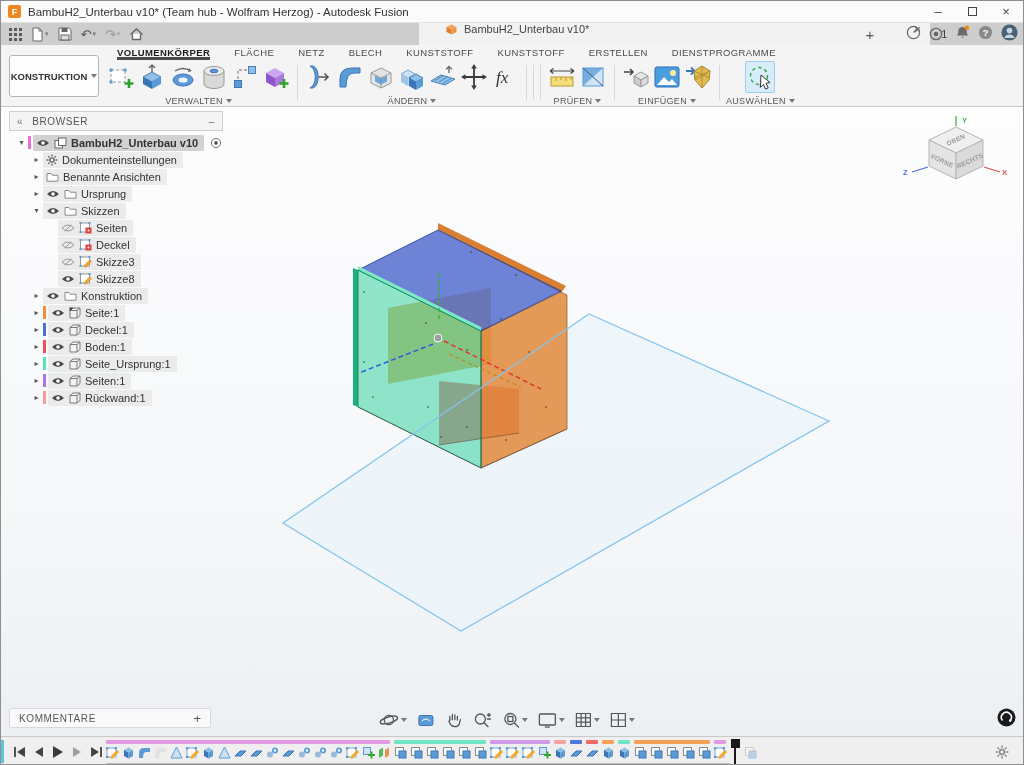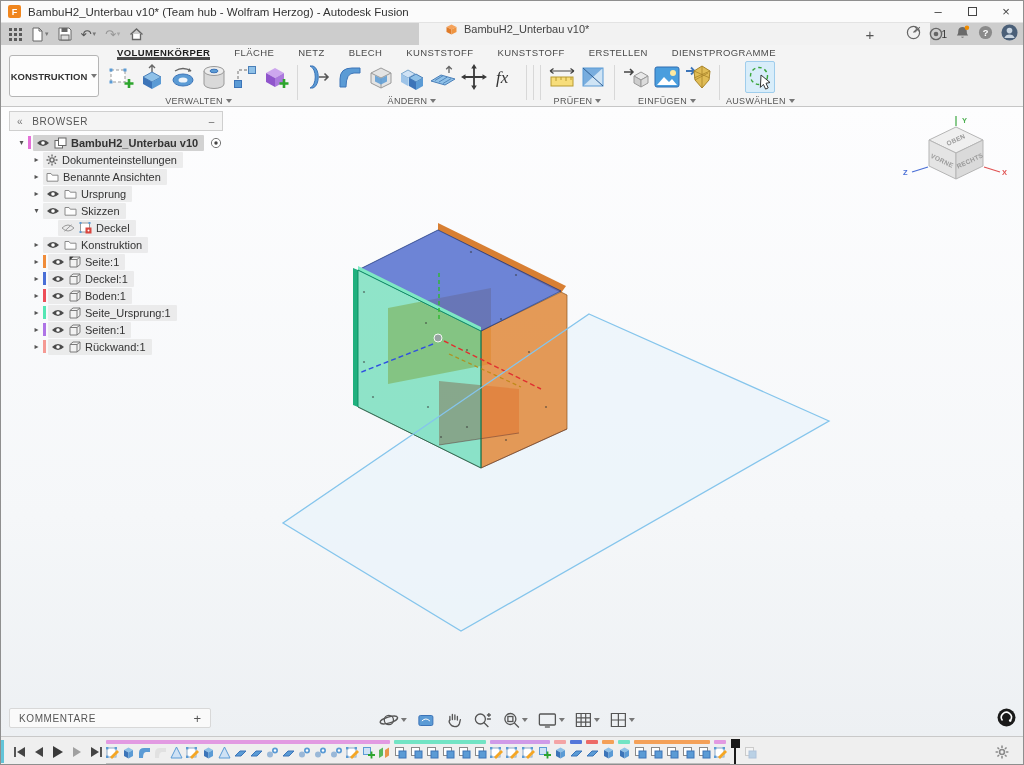--- a/index.html
+++ b/index.html
@@ -582,21 +582,85 @@
               <span class="ticn">
                 <svg width="13" height="13" viewBox="0 0 13 13">
                   <rect x="1.5" y="2" width="9" height="9" fill="#fff" stroke="#999"></rect>
                   <rect x="0.5" y="1" width="2" height="2" fill="#5b9bd5"></rect>
                   <rect x="9.5" y="1" width="2" height="2" fill="#5b9bd5"></rect>
                   <rect x="0.5" y="10" width="2" height="2" fill="#5b9bd5"></rect>
                   <rect x="6.5" y="6.5" width="6" height="6" fill="#d9453e"></rect>
                   <circle cx="9.5" cy="9.5" r="1" fill="#fff"></circle>
                 </svg>
               </span>
+              <span class="tlabel">Seiten</span>
+            </span>
+          </div>
+          <div class="trow" style="padding-left: 36px;">
+            <span class="exp"></span>
+            <span class="pill">
+              <span class="ticn">
+                <svg width="14" height="10" viewBox="0 0 14 10">
+                  <path d="M1 5Q7 -1 13 5Q7 11 1 5Z" fill="none" stroke="#9a9a9a"></path>
+                  <path d="M3.5 8.2L10.5 1.8" stroke="#9a9a9a"></path>
+                </svg>
+              </span>
+              <span class="ticn">
+                <svg width="13" height="13" viewBox="0 0 13 13">
+                  <rect x="1.5" y="2" width="9" height="9" fill="#fff" stroke="#999"></rect>
+                  <rect x="0.5" y="1" width="2" height="2" fill="#5b9bd5"></rect>
+                  <rect x="9.5" y="1" width="2" height="2" fill="#5b9bd5"></rect>
+                  <rect x="0.5" y="10" width="2" height="2" fill="#5b9bd5"></rect>
+                  <rect x="6.5" y="6.5" width="6" height="6" fill="#d9453e"></rect>
+                  <circle cx="9.5" cy="9.5" r="1" fill="#fff"></circle>
+                </svg>
+              </span>
               <span class="tlabel">Deckel</span>
+            </span>
+          </div>
+          <div class="trow" style="padding-left: 36px;">
+            <span class="exp"></span>
+            <span class="pill">
+              <span class="ticn">
+                <svg width="14" height="10" viewBox="0 0 14 10">
+                  <path d="M1 5Q7 -1 13 5Q7 11 1 5Z" fill="none" stroke="#9a9a9a"></path>
+                  <path d="M3.5 8.2L10.5 1.8" stroke="#9a9a9a"></path>
+                </svg>
+              </span>
+              <span class="ticn">
+                <svg width="13" height="13" viewBox="0 0 13 13">
+                  <rect x="1.5" y="2" width="9" height="9" fill="#fff" stroke="#999"></rect>
+                  <rect x="0.5" y="1" width="2" height="2" fill="#5b9bd5"></rect>
+                  <rect x="9.5" y="1" width="2" height="2" fill="#5b9bd5"></rect>
+                  <rect x="0.5" y="10" width="2" height="2" fill="#5b9bd5"></rect>
+                  <path d="M6.5 12.5L12.5 6.5L10.8 4.8L4.8 10.8Z" fill="#f5a623" stroke="#c87d1a" stroke-width=".5"></path>
+                </svg>
+              </span>
+              <span class="tlabel">Skizze3</span>
+            </span>
+          </div>
+          <div class="trow" style="padding-left: 36px;">
+            <span class="exp"></span>
+            <span class="pill">
+              <span class="ticn">
+                <svg width="14" height="10" viewBox="0 0 14 10">
+                  <path d="M1 5Q7 -1 13 5Q7 11 1 5Z" fill="#4a4a4a"></path>
+                  <circle cx="7" cy="5" r="1.8" fill="#fff"></circle>
+                </svg>
+              </span>
+              <span class="ticn">
+                <svg width="13" height="13" viewBox="0 0 13 13">
+                  <rect x="1.5" y="2" width="9" height="9" fill="#fff" stroke="#999"></rect>
+                  <rect x="0.5" y="1" width="2" height="2" fill="#5b9bd5"></rect>
+                  <rect x="9.5" y="1" width="2" height="2" fill="#5b9bd5"></rect>
+                  <rect x="0.5" y="10" width="2" height="2" fill="#5b9bd5"></rect>
+                  <path d="M6.5 12.5L12.5 6.5L10.8 4.8L4.8 10.8Z" fill="#f5a623" stroke="#c87d1a" stroke-width=".5"></path>
+                </svg>
+              </span>
+              <span class="tlabel">Skizze8</span>
             </span>
           </div>
           <div class="trow" style="padding-left: 21px;">
             <span class="exp">▸</span>
             <span class="pill">
               <span class="ticn">
                 <svg width="14" height="10" viewBox="0 0 14 10">
                   <path d="M1 5Q7 -1 13 5Q7 11 1 5Z" fill="#4a4a4a"></path>
                   <circle cx="7" cy="5" r="1.8" fill="#fff"></circle>
                 </svg>

